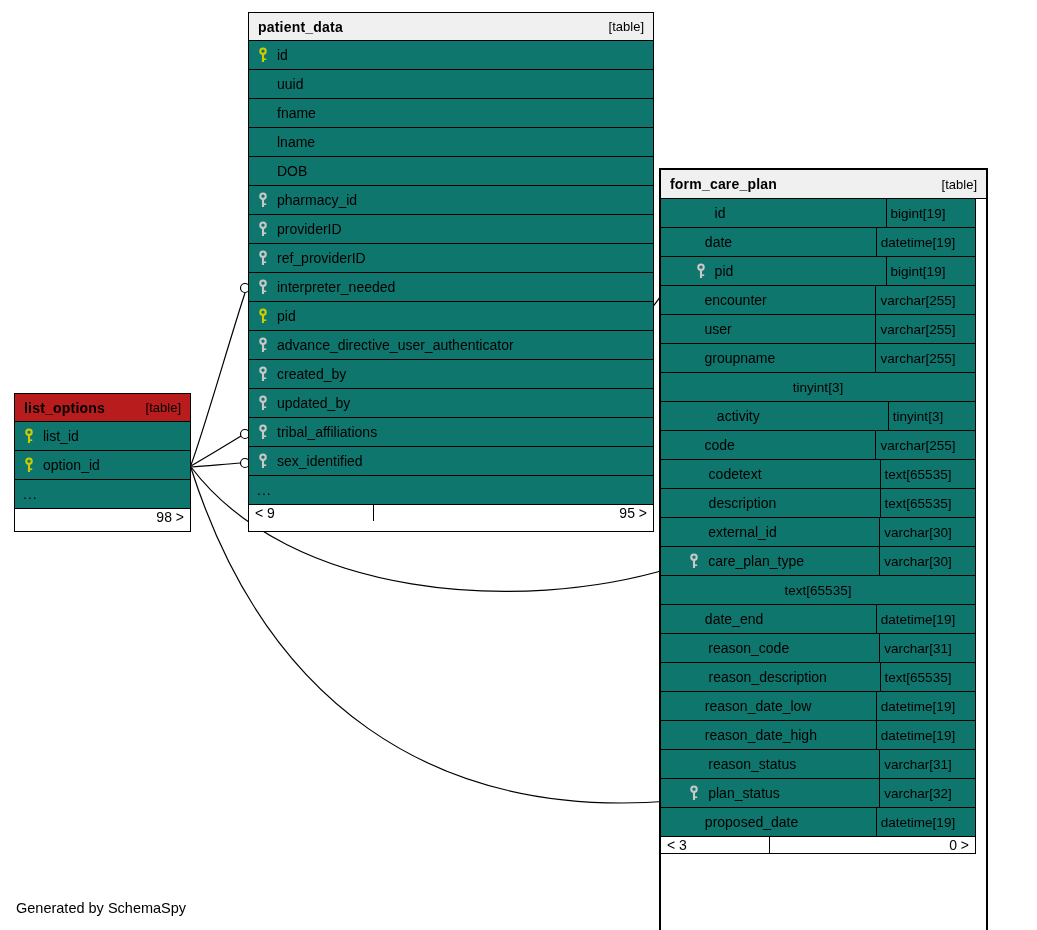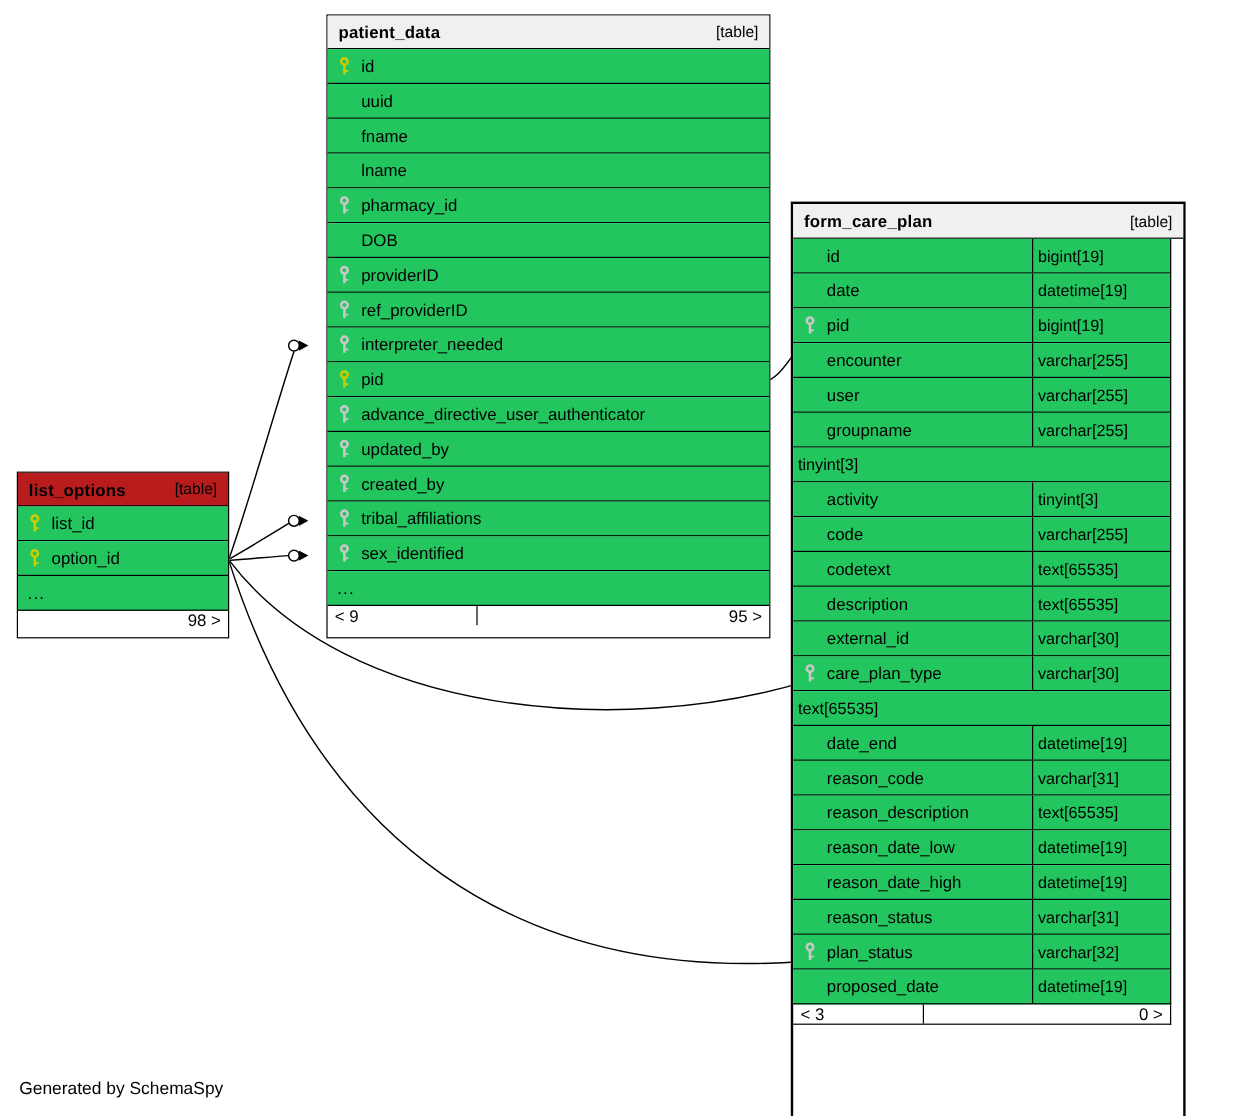--- a/index.html
+++ b/index.html
@@ -16,35 +16,35 @@
   .thead{
     height:28px;border-bottom:1px solid #000;background:#f0f0f0;
     display:flex;align-items:center;justify-content:space-between;
     padding:0 9px;box-sizing:border-box;cursor:pointer;
   }
   .focal .thead{height:29px;}
   .ttitle{font-weight:bold;font-size:14px;letter-spacing:.2px;}
   .tbadge{font-size:13px;font-weight:normal;}
   .trow{
     height:29px;border-bottom:1px solid #000;display:flex;align-items:center;
-    box-sizing:border-box;background:#22c55e;
+    box-sizing:border-box;background:#0f766e;justify-content:center;
   }
   .cnamewrap{display:flex;align-items:center;height:100%;box-sizing:border-box;
     padding-left:8px;flex:1 1 auto;min-width:0;}
   .keyicon{width:12px;height:16px;margin-right:8px;flex:0 0 12px;display:inline-block;}
   .cname{font-size:14px;white-space:nowrap;}
   .ctype{font-size:13.5px;white-space:nowrap;padding:0 4px;}
   .ellip .cname{letter-spacing:1px;}
   .tfoot{display:flex;box-sizing:border-box;flex:1 1 auto;}
   .fcell{display:flex;align-items:center;box-sizing:border-box;height:100%;}
   .fcell.div{border-right:1px solid #000;}
   .fc1{padding-left:6px;font-size:14px;}
   .fc3{justify-content:flex-end;padding-right:6px;font-size:14px;}
   
-  #tbl-patient{left:272px;top:12px;width:370px;height:520px;}
+  #tbl-patient{left:248px;top:12px;width:406px;height:520px;}
   #tbl-patient .fc1{width:125px;} #tbl-patient .fc2{width:108px;} #tbl-patient .fc3{flex:1;}
   
   #tbl-form{left:659px;top:168px;width:329px;height:906px;}
   #tbl-form .trows,#tbl-form .tfoot{width:315px;}
   #tbl-form .trow .cnamewrap{flex:0 0 200px;border-right:1px solid #000;}
   #tbl-form .trow{border-right:1px solid #000;}
   #tbl-form .tfoot{flex:0 0 29px;border-right:1px solid #000;border-bottom:1px solid #000;}
   #tbl-form .fc1{width:109px;} #tbl-form .fc2{width:91px;} #tbl-form .fc3{flex:1;}
   
   #tbl-list{left:14px;top:393px;width:177px;height:139px;}
@@ -110,32 +110,32 @@
         </span>
       </div>
       <div class="trow">
         <span class="cnamewrap">
           <span class="keyicon"></span>
           <span class="cname">lname</span>
         </span>
       </div>
       <div class="trow">
         <span class="cnamewrap">
+          <span class="keyicon"></span>
+          <span class="cname">DOB</span>
+        </span>
+      </div>
+      <div class="trow">
+        <span class="cnamewrap">
           <span class="keyicon"><svg width="12" height="16" viewBox="0 0 12 16">
               <circle cx="6" cy="4.2" r="2.7" fill="none" stroke="#c8c8c8" stroke-width="2.1"></circle>
               <line x1="6" y1="6.9" x2="6" y2="15" stroke="#c8c8c8" stroke-width="2.1"></line>
               <line x1="6" y1="12.2" x2="9.2" y2="12.2" stroke="#c8c8c8" stroke-width="1.6"></line>
             </svg></span>
           <span class="cname">pharmacy_id</span>
-        </span>
-      </div>
-      <div class="trow">
-        <span class="cnamewrap">
-          <span class="keyicon"></span>
-          <span class="cname">DOB</span>
         </span>
       </div>
       <div class="trow">
         <span class="cnamewrap">
           <span class="keyicon"><svg width="12" height="16" viewBox="0 0 12 16">
               <circle cx="6" cy="4.2" r="2.7" fill="none" stroke="#c8c8c8" stroke-width="2.1"></circle>
               <line x1="6" y1="6.9" x2="6" y2="15" stroke="#c8c8c8" stroke-width="2.1"></line>
               <line x1="6" y1="12.2" x2="9.2" y2="12.2" stroke="#c8c8c8" stroke-width="1.6"></line>
             </svg></span>
           <span class="cname">providerID</span>
@@ -181,31 +181,31 @@
           <span class="cname">advance_directive_user_authenticator</span>
         </span>
       </div>
       <div class="trow">
         <span class="cnamewrap">
           <span class="keyicon"><svg width="12" height="16" viewBox="0 0 12 16">
               <circle cx="6" cy="4.2" r="2.7" fill="none" stroke="#c8c8c8" stroke-width="2.1"></circle>
               <line x1="6" y1="6.9" x2="6" y2="15" stroke="#c8c8c8" stroke-width="2.1"></line>
               <line x1="6" y1="12.2" x2="9.2" y2="12.2" stroke="#c8c8c8" stroke-width="1.6"></line>
             </svg></span>
+          <span class="cname">created_by</span>
+        </span>
+      </div>
+      <div class="trow">
+        <span class="cnamewrap">
+          <span class="keyicon"><svg width="12" height="16" viewBox="0 0 12 16">
+              <circle cx="6" cy="4.2" r="2.7" fill="none" stroke="#c8c8c8" stroke-width="2.1"></circle>
+              <line x1="6" y1="6.9" x2="6" y2="15" stroke="#c8c8c8" stroke-width="2.1"></line>
+              <line x1="6" y1="12.2" x2="9.2" y2="12.2" stroke="#c8c8c8" stroke-width="1.6"></line>
+            </svg></span>
           <span class="cname">updated_by</span>
-        </span>
-      </div>
-      <div class="trow">
-        <span class="cnamewrap">
-          <span class="keyicon"><svg width="12" height="16" viewBox="0 0 12 16">
-              <circle cx="6" cy="4.2" r="2.7" fill="none" stroke="#c8c8c8" stroke-width="2.1"></circle>
-              <line x1="6" y1="6.9" x2="6" y2="15" stroke="#c8c8c8" stroke-width="2.1"></line>
-              <line x1="6" y1="12.2" x2="9.2" y2="12.2" stroke="#c8c8c8" stroke-width="1.6"></line>
-            </svg></span>
-          <span class="cname">created_by</span>
         </span>
       </div>
       <div class="trow">
         <span class="cnamewrap">
           <span class="keyicon"><svg width="12" height="16" viewBox="0 0 12 16">
               <circle cx="6" cy="4.2" r="2.7" fill="none" stroke="#c8c8c8" stroke-width="2.1"></circle>
               <line x1="6" y1="6.9" x2="6" y2="15" stroke="#c8c8c8" stroke-width="2.1"></line>
               <line x1="6" y1="12.2" x2="9.2" y2="12.2" stroke="#c8c8c8" stroke-width="1.6"></line>
             </svg></span>
           <span class="cname">tribal_affiliations</span>

